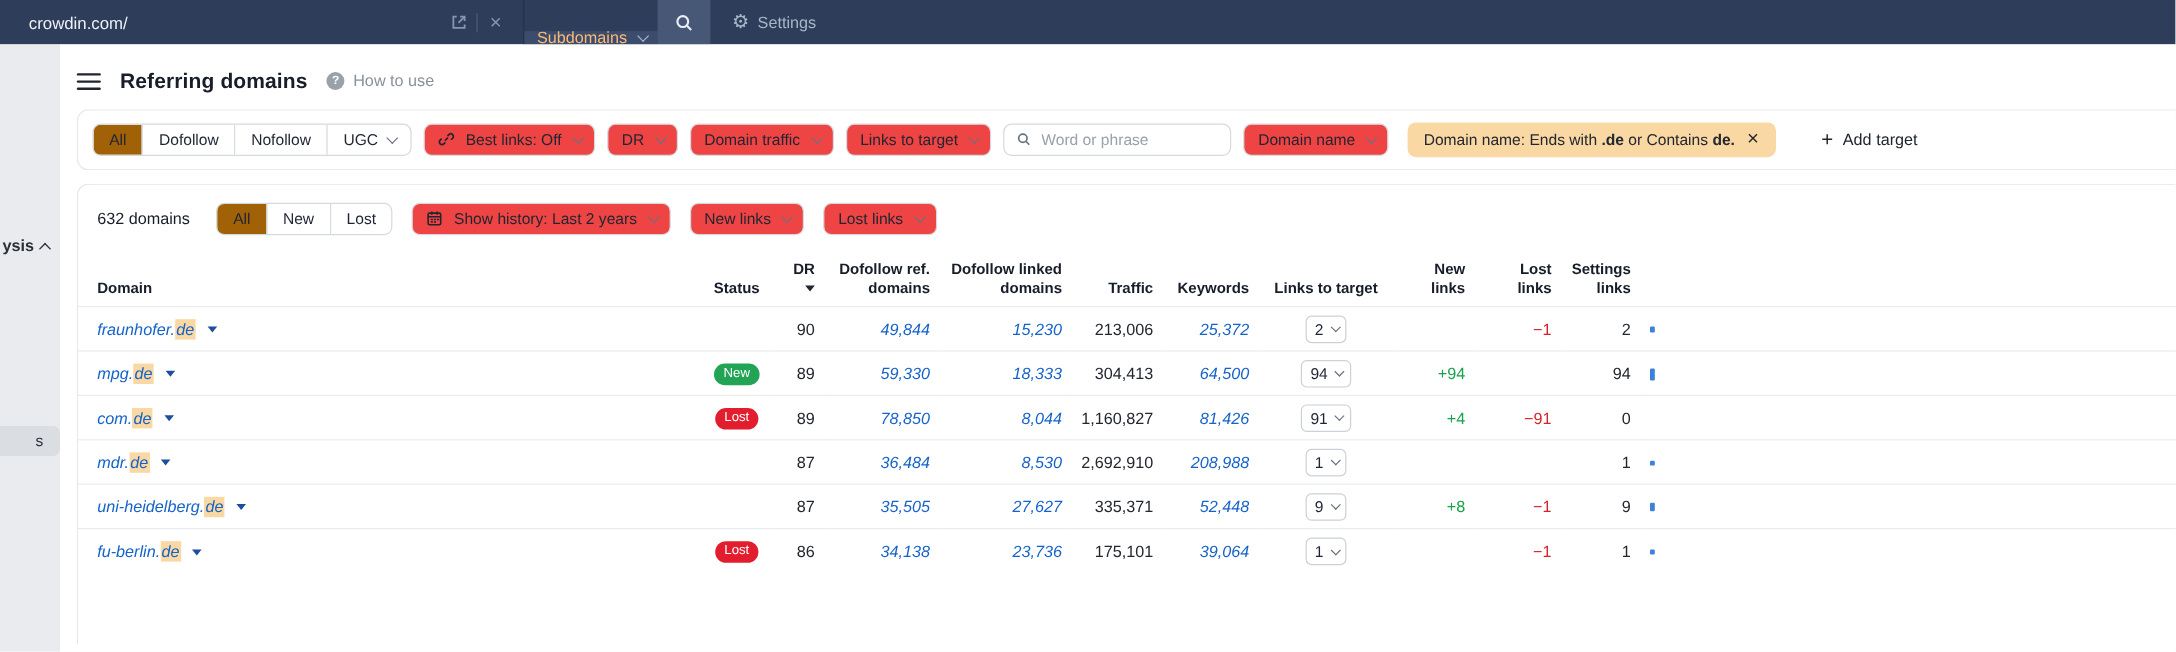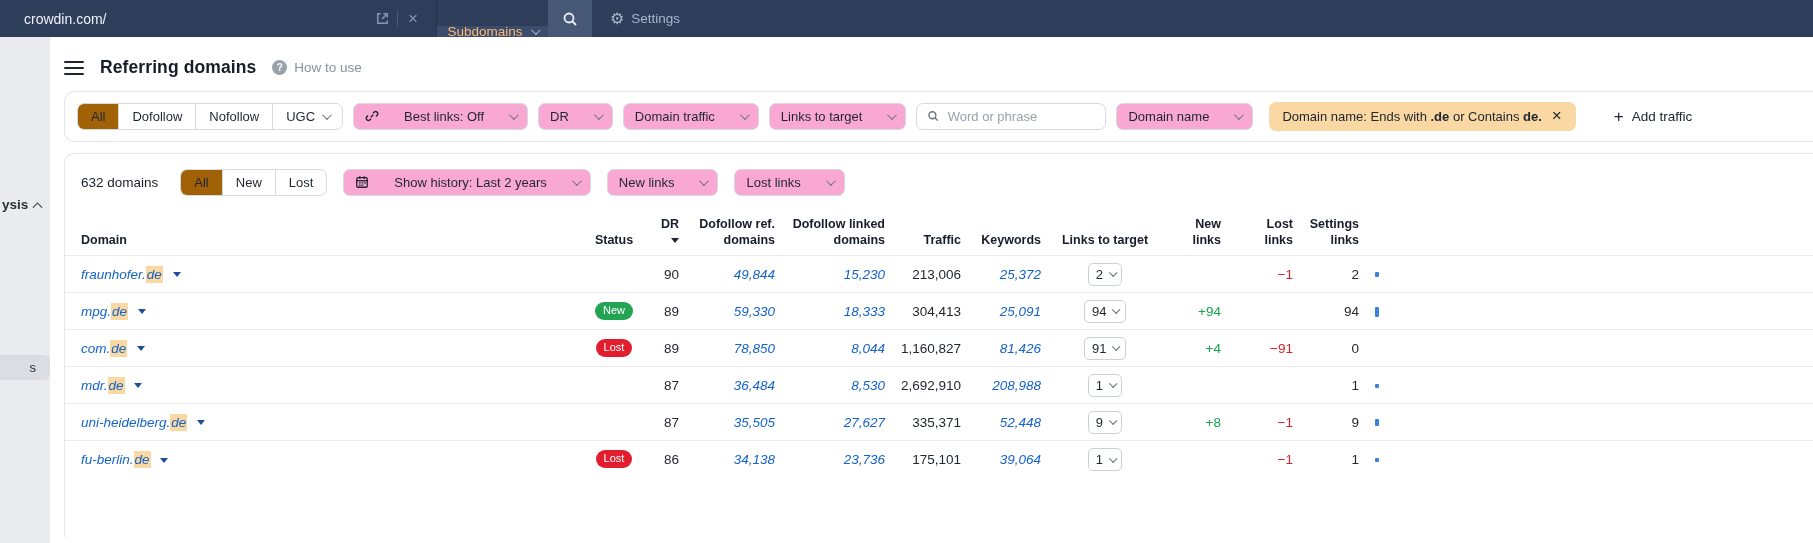--- a/index.html
+++ b/index.html
@@ -39,22 +39,22 @@
   .help { display:flex; align-items:center; gap:7px; color:#8a919b; font-size:13.5px; cursor:pointer; }
   .q-ico { width:15px; height:15px; border-radius:50%; background:#9aa1ab; color:#fff; font-size:10px;
     font-weight:700; display:flex; align-items:center; justify-content:center; }
 
   
   .panel { border:1px solid #e3e6ea; border-right:none; border-radius:10px 0 0 10px; margin-left:14px; }
   .filter-panel { display:flex; align-items:center; gap:10px; padding:10px 12px; }
   .table-panel { margin-top:11px; border-radius:10px 0 0 0; border-bottom:none; min-height:384px; padding-top:9px; }
 
   
-  .btn { height:27px; border:1px solid #d6dade; border-radius:7px; background:#f9a8d4; color:#1f2531;
-    font-size:13px; display:inline-flex; align-items:center; gap:25px; padding:0 11px; cursor:pointer; white-space:nowrap; }
+  .btn { height:27px; border:1px solid #d6dade; border-radius:7px; background:#ef4444; color:#1f2531;
+    font-size:13px; display:inline-flex; align-items:center; gap:9px; padding:0 11px; cursor:pointer; white-space:nowrap; }
   .chev { width:7px; height:7px; border-right:1.7px solid #6a7280; border-bottom:1.7px solid #6a7280;
     transform:rotate(45deg) translateY(-2px); flex:0 0 auto; }
   .seg { display:inline-flex; border:1px solid #d6dade; border-radius:7px; overflow:hidden; height:27px; background:#fff; }
   .seg-item { padding:0 13px; display:flex; align-items:center; gap:7px; font-size:13px; color:#1f2531;
     border-left:1px solid #d6dade; cursor:pointer; white-space:nowrap; }
   .seg-item:first-child { border-left:none; }
   .seg-item.active { background:#a16207; }
   .ico { flex:0 0 auto; display:inline-flex; }
 
   .search-box { display:flex; align-items:center; gap:8px; width:190px; height:27px;
@@ -212,21 +212,21 @@
         <span class="chev"></span>
     </div>
 
     <div class="chip">
       <span><span>Domain name: Ends with </span><b>.de</b><span> or Contains </span><b>de.</b></span>
       <span class="chip-close">×</span>
     </div>
 
     <div class="add-filter">
       <span class="plus">+</span>
-      <span>Add traffic</span>
+      <span>Add target</span>
     </div>
   </div>
 
   <div class="panel table-panel">
     <div class="tbl-toolbar">
       <span class="count">632 domains</span>
       <div class="seg">
         <div class="seg-item active">
             <span>All</span>
           </div>
@@ -319,21 +319,21 @@
           <tr>
     <td class="al domain-cell">
       <a class="blue"><span>mpg.</span><span class="hl">de</span></a>
       <span class="dom-caret"></span>
     </td>
     <td class="ac"><span class="pill new">New</span></td>
     <td class="ar num-dark">89</td>
     <td class="ar"><a class="blue">59,330</a></td>
     <td class="ar"><a class="blue">18,333</a></td>
     <td class="ar num-dark">304,413</td>
-    <td class="ar"><a class="blue">25,091</a></td>
+    <td class="ar"><a class="blue">64,500</a></td>
     <td class="ac">
       <span class="ltt-select">
                 <span>94</span>
                 <span class="chev"></span>
               </span>
     </td>
     <td class="ar pos">+94</td>
     <td class="ar neg"></td>
     <td class="ar num-dark">94</td>
     <td class="al"><span class="mini-bar" style="height: 10px;"></span></td>

